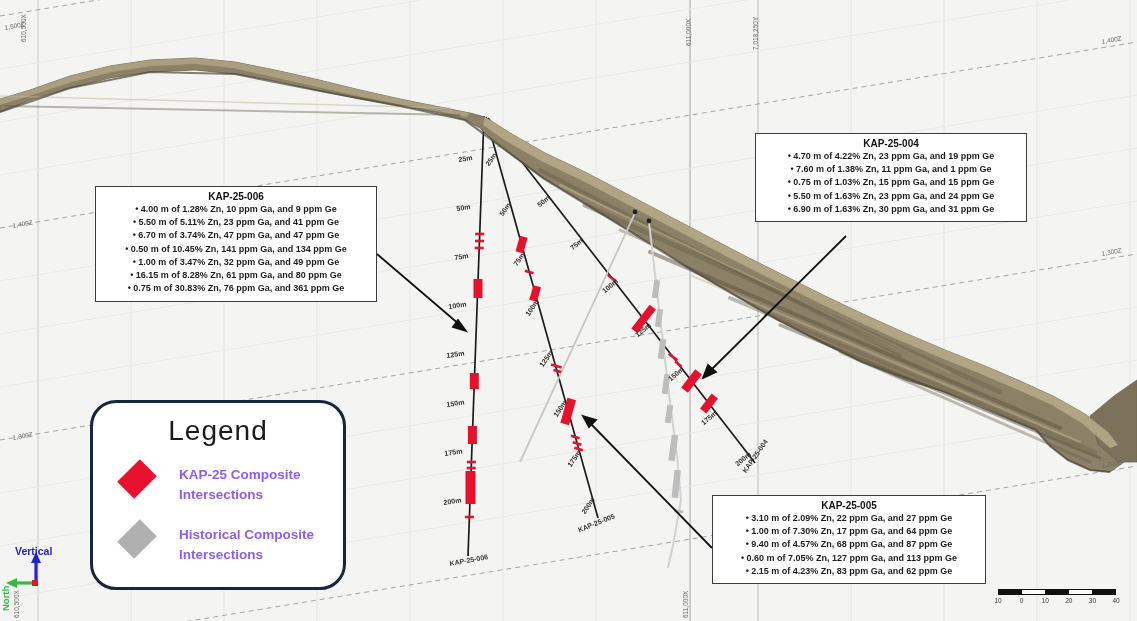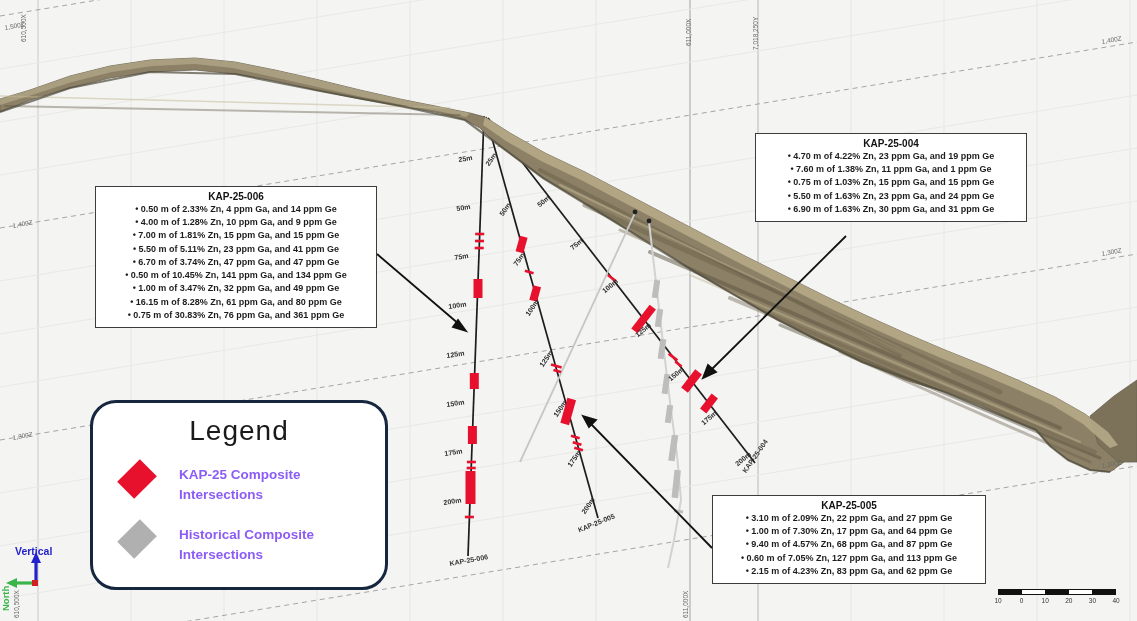--- a/index.html
+++ b/index.html
@@ -5,21 +5,21 @@
   html,body{margin:0;padding:0;background:#e9e9e8;font-family:"Liberation Sans",sans-serif;}
   .canvas{position:relative;width:1137px;height:621px;background:#f4f4f3;overflow:hidden;}
   svg.scene{position:absolute;left:0;top:0;}
   
   .anno{position:absolute;background:#ffffff;border:1.3px solid #3c3c3c;padding:4px 7px 5px 7px;
         text-align:center;box-sizing:border-box;}
   .anno-title{font-size:10px;font-weight:bold;color:#111;margin-bottom:1px;}
   .bullet{font-size:9px;font-weight:bold;color:#1c1c1c;line-height:1.47;white-space:nowrap;}
   .bullet::before{content:"• ";}
   
-  .legend{position:absolute;left:90px;top:400px;width:298px;height:190px;background:#fff;
+  .legend{position:absolute;left:90px;top:400px;width:256px;height:190px;background:#fff;
           border:3px solid #16263e;border-radius:26px;box-sizing:border-box;}
   .legend-title{text-align:center;font-size:28px;color:#1a1a1a;margin-top:12px;letter-spacing:1px;}
   .legend-item{position:absolute;left:24px;width:220px;}
   .legend-item .swatch{position:absolute;left:4px;top:2px;width:32px;height:24px;
           transform:rotate(-45deg);}
   .legend-item .lab{margin-left:62px;font-size:13.5px;font-weight:bold;color:#8b5cf6;line-height:1.5;}
   
   .map-label{position:absolute;font-size:7px;font-weight:bold;color:#2e2e2e;white-space:nowrap;
              transform-origin:0 0;}
   .map-label.grid{font-size:6.5px;font-weight:normal;color:#6a6a6a;}
@@ -214,23 +214,21 @@
       <span class="map-label grid" style="left: 12px; top: 222px; transform: rotate(-10deg);">1,400Z</span>
       <span class="map-label grid" style="left: 12px; top: 434px; transform: rotate(-10deg);">1,300Z</span>
       <span class="map-label grid" style="left: 1101px; top: 38px; transform: rotate(-10deg);">1,400Z</span>
       <span class="map-label grid" style="left: 1101px; top: 250px; transform: rotate(-10deg);">1,300Z</span>
       <span class="map-label grid" style="left: 1101px; top: 462px; transform: rotate(-10deg);">1,200Z</span>
     </div>
 
   <div class="anno" style="left:95px;top:186px;width:282px;">
     <div class="anno-title">KAP-25-006</div>
     <div>
-        <div class="bullet">0.50 m of 2.33% Zn, 4 ppm Ga, and 14 ppm Ge</div>
         <div class="bullet">4.00 m of 1.28% Zn, 10 ppm Ga, and 9 ppm Ge</div>
-        <div class="bullet">7.00 m of 1.81% Zn, 15 ppm Ga, and 15 ppm Ge</div>
         <div class="bullet">5.50 m of 5.11% Zn, 23 ppm Ga, and 41 ppm Ge</div>
         <div class="bullet">6.70 m of 3.74% Zn, 47 ppm Ga, and 47 ppm Ge</div>
         <div class="bullet">0.50 m of 10.45% Zn, 141 ppm Ga, and 134 ppm Ge</div>
         <div class="bullet">1.00 m of 3.47% Zn, 32 ppm Ga, and 49 ppm Ge</div>
         <div class="bullet">16.15 m of 8.28% Zn, 61 ppm Ga, and 80 ppm Ge</div>
         <div class="bullet">0.75 m of 30.83% Zn, 76 ppm Ga, and 361 ppm Ge</div>
       </div>
   </div>
 
   <div class="anno" style="left:755px;top:133px;width:272px;">

